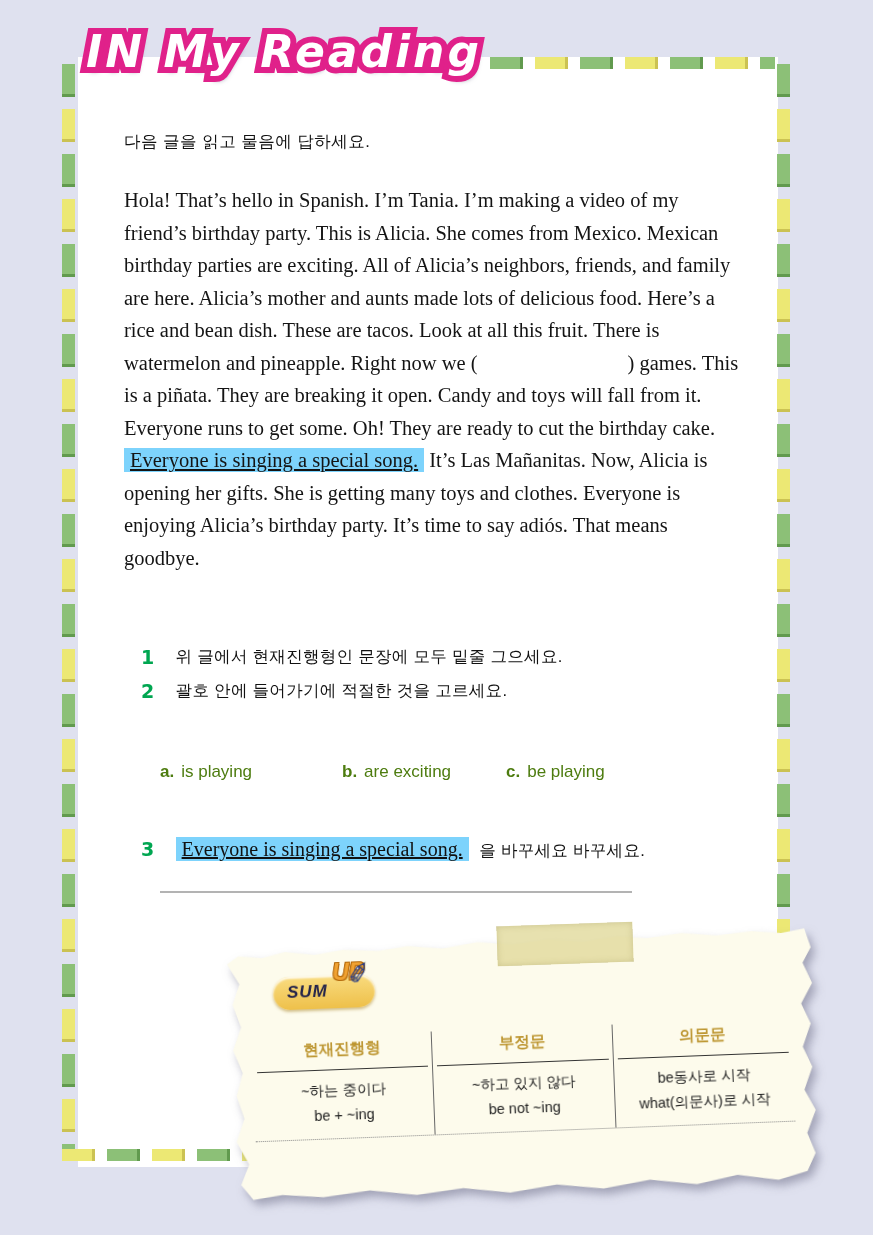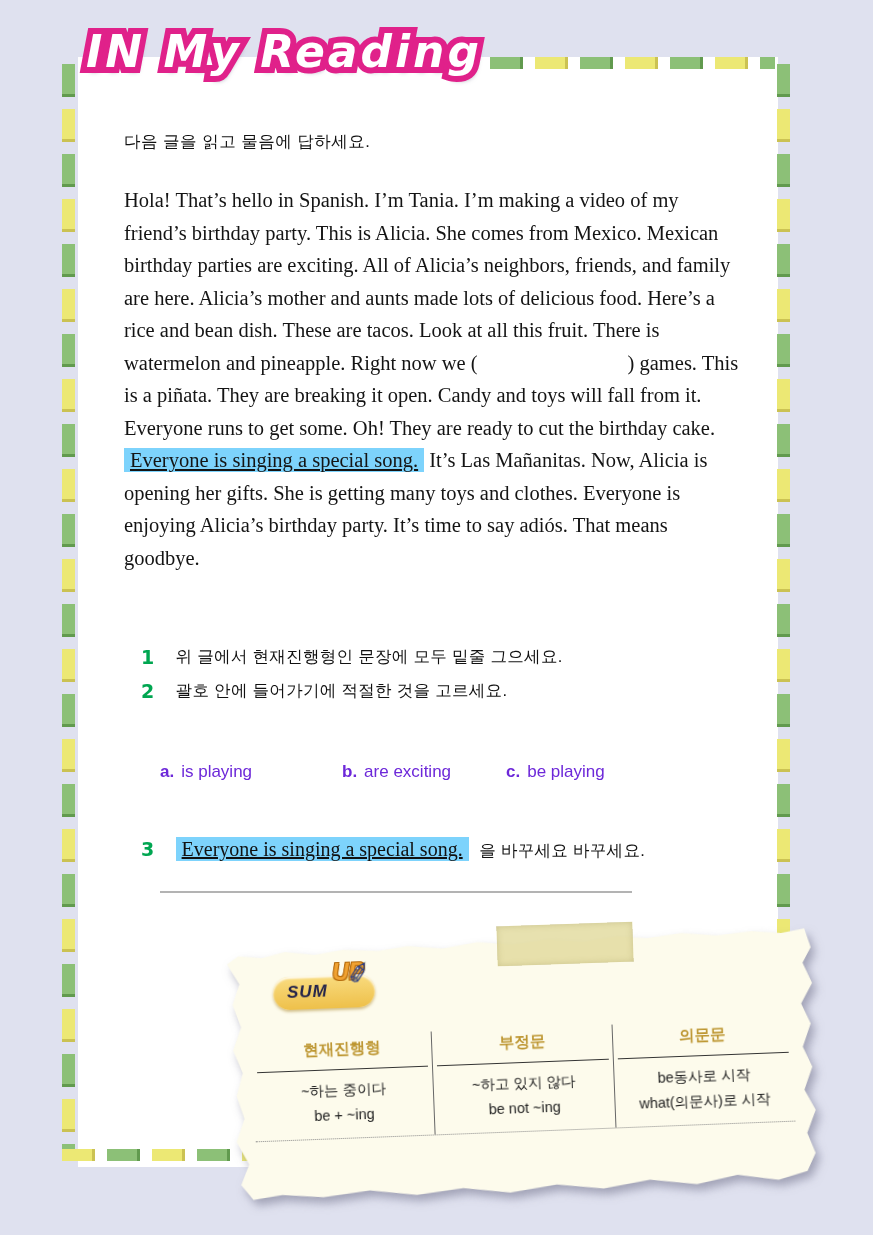--- a/index.html
+++ b/index.html
@@ -72,21 +72,21 @@
   .q-num {
     display:inline-block; width:30px;
     color:#00a651; font-weight:bold; font-size:19px; font-family:"DejaVu Sans",sans-serif;
     vertical-align:top;
   }
   .q-text { letter-spacing:0.3px; }
   .q3 .hl {
     font-family:"Liberation Serif","DejaVu Serif",serif;
     font-size:20px; margin-right:6px;
   }
-  .option { position:absolute; top:762px; z-index:3; font-size:17px; color:#6d28d9; }
+  .option { position:absolute; top:762px; z-index:3; font-size:17px; color:#4d7c0f; }
   .opt-a { left:160px; } .opt-b { left:342px; } .opt-c { left:506px;text-align:center; }
   .opt-label { font-weight:bold; margin-right:7px; }
   .answer-line {
     position:absolute; left:160px; top:891px; width:472px; height:0;
     border-top:2px solid #b3b3b3; z-index:3;
   }
 
   
   .paper-wrap {
     position:absolute; left:231px; top:938px; width:584px; height:254px;

